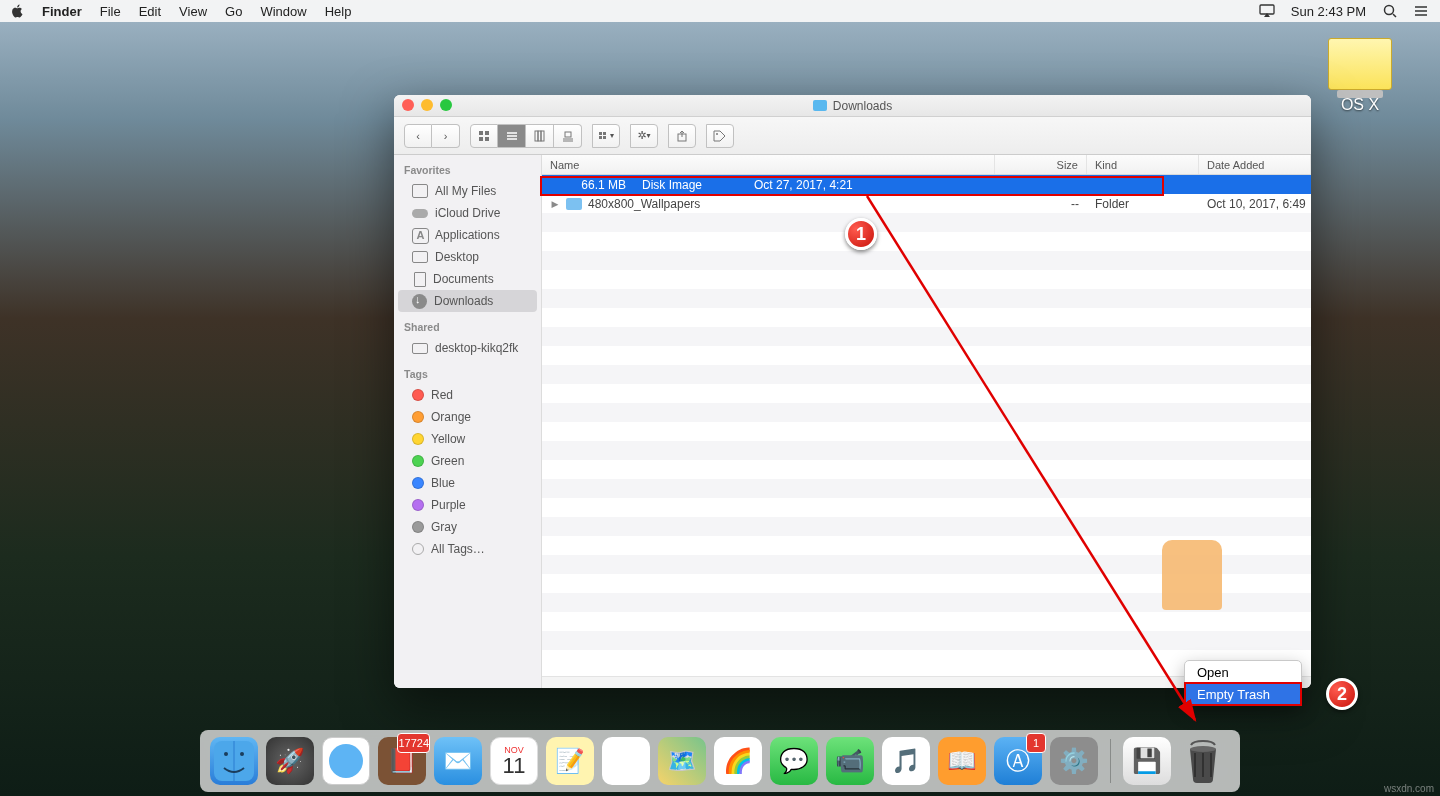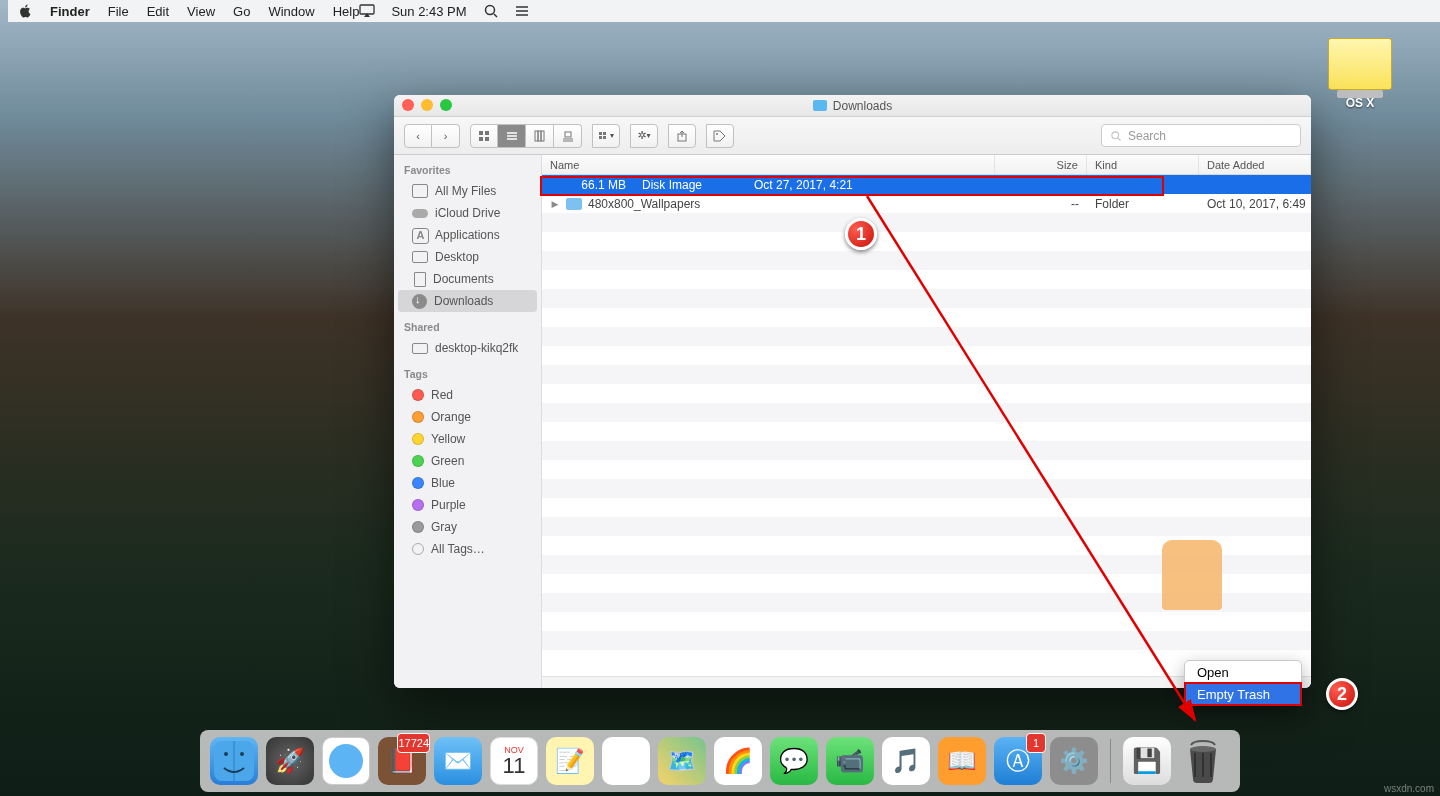--- a/index.html
+++ b/index.html
@@ -1,28 +1,28 @@
 <!DOCTYPE html>
 <html><head>
 <meta charset="utf-8">
 <style>
 * { margin:0; padding:0; box-sizing:border-box; font-family: -apple-system, "Helvetica Neue", Helvetica, Arial, sans-serif; -webkit-font-smoothing:antialiased; }
 html,body{width:1440px;height:796px;overflow:hidden;}
 body{background:linear-gradient(to bottom,#a3b8c8 0%,#6f8a9a 15%,#3e3227 40%,#1c2b1e 70%,#0e1d16 100%);position:relative;}
 
 
-.menubar{position:absolute;top:0;left:0;right:0;height:22px;background:rgba(246,246,246,.96);display:flex;align-items:center;font-size:13px;color:#222;padding:0 10px;z-index:100;margin-left:8px;}
+.menubar{position:absolute;top:0;left:0;right:0;height:22px;background:rgba(246,246,246,.96);display:flex;align-items:center;font-size:13px;color:#222;padding:0 10px;justify-content:space-between;z-index:100;}
 .menubar .left,.menubar .right{display:flex;align-items:center;gap:18px;}
 .menubar .app-name{font-weight:600;}
 .apple-icon svg{width:14px;height:14px;display:block;}
 .menubar .right .ico{width:16px;height:16px;display:flex;align-items:center;justify-content:center;}
 .menubar .right{gap:16px;}
 
 
-.desktop-drive{position:absolute;top:38px;right:40px;width:80px;text-align:center;color:#fff;text-shadow:0 1px 2px rgba(0,0,0,.6);font-size:12px;font-weight:bold;}
+.desktop-drive{position:absolute;top:38px;right:40px;width:80px;text-align:center;color:#fff;text-shadow:0 1px 2px rgba(0,0,0,.6);font-size:16px;}
 .drive-icon{width:64px;height:52px;margin:0 auto 6px;background:linear-gradient(#fff6b0,#fbe35a);border-radius:3px;border:1px solid #caa92c;position:relative;}
 .drive-icon::after{content:"";position:absolute;bottom:-9px;left:8px;right:8px;height:8px;background:#bfbfbf;border-radius:2px;}
 
 
 .finder{position:absolute;left:394px;top:95px;width:917px;height:593px;background:#fff;border-radius:6px;box-shadow:0 18px 50px rgba(0,0,0,.5);overflow:hidden;font-size:13px;}
 .titlebar{height:22px;background:linear-gradient(#f3f3f3,#e7e7e7);display:flex;align-items:center;justify-content:center;position:relative;font-size:12px;color:#555;border-bottom:1px solid #d0d0d0;}
 .traffic{position:absolute;left:8px;top:4px;display:flex;gap:7px;}
 .traffic span{width:12px;height:12px;border-radius:50%;}
 .tred{background:#ff5f57;}
 .tyel{background:#febc2e;}
@@ -250,27 +250,20 @@
         </div>
     </div>
     <div class="btn-grp">
       <div class="btn">
           <svg width="14" height="12">
             <path d="M1 1h6l5 5-5 5H1z" fill="none" stroke="#777"></path>
             <circle cx="4" cy="4" r="1" fill="#777"></circle>
           </svg>
         </div>
     </div>
-    <div class="search">
-      <svg viewBox="0 0 16 16">
-          <circle cx="7" cy="7" r="4.5" fill="none" stroke="#888" stroke-width="1.5"></circle>
-          <line x1="11" y1="11" x2="14" y2="14" stroke="#888" stroke-width="1.5"></line>
-        </svg>
-      <span>Search</span>
-    </div>
   </div>
 
   <div class="body">
     <div class="sidebar">
       <h4>Favorites</h4>
       <div class="sb-item">
           <span class="sb-ico files"></span>
           <span>All My Files</span>
         </div>
       <div class="sb-item">

